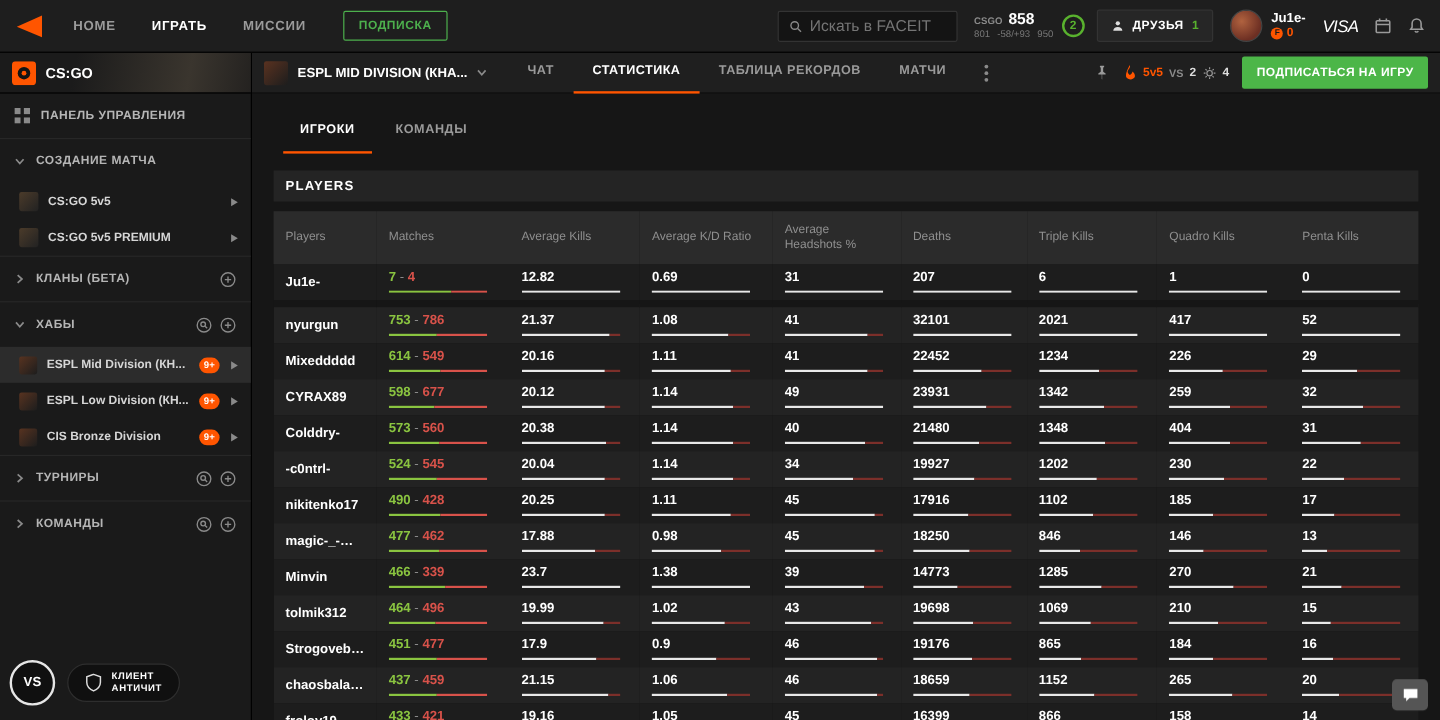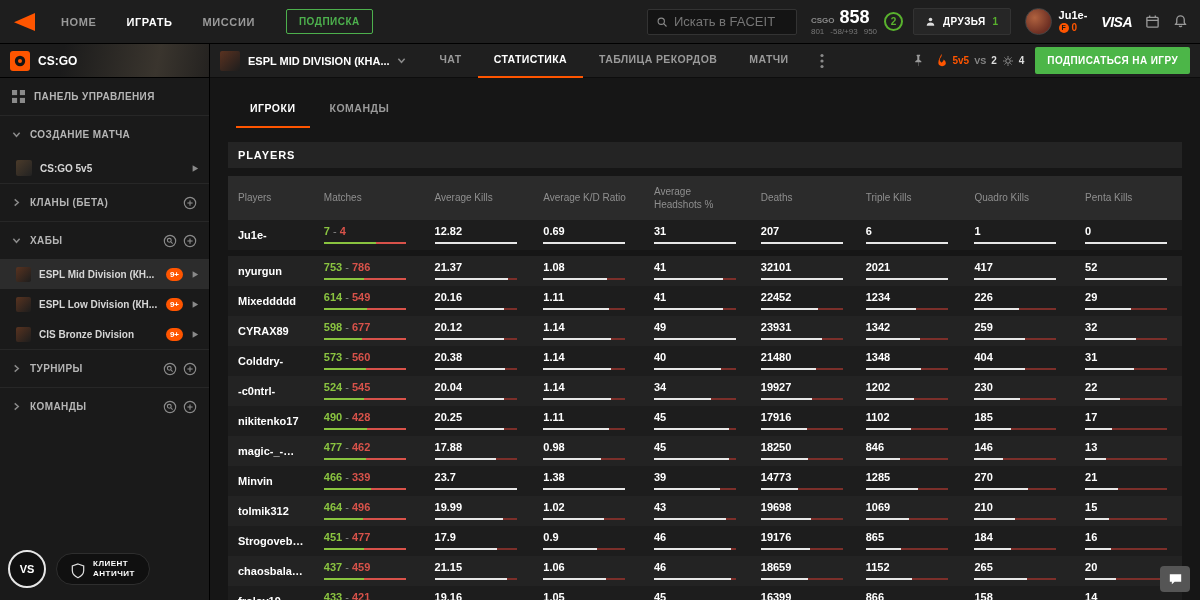--- a/index.html
+++ b/index.html
@@ -21,39 +21,39 @@
     color:var(--txt-dim);line-height:44px;text-decoration:none;cursor:pointer;}
   .nav-item.active{color:#fff;}
   .subscribe-btn{margin-left:16px;border:1px solid #4db04d;color:#4db04d;background:transparent;
     font-size:10px;font-weight:bold;letter-spacing:.5px;padding:6px 12px;border-radius:2px;}
   .search{margin-left:auto;width:150px;height:26px;background:#141414;border:1px solid #333;
     border-radius:2px;display:flex;align-items:center;padding:0 8px;gap:6px;}
   .search input{flex:1;min-width:0;background:transparent;border:none;outline:none;color:#ccc;font-size:13px;}
   .elo-block{margin-left:14px;line-height:1.15;}
   .elo-main{display:flex;align-items:baseline;gap:5px;}
   .elo-game{font-size:8px;color:#8a8a8a;font-weight:bold;}
-  .elo-value{font-size:18px;color:#fff;font-weight:bold;}
+  .elo-value{font-size:13px;color:#fff;font-weight:bold;}
   .elo-sub{font-size:8px;color:#777;display:flex;gap:6px;}
   .level-badge{width:19px;height:19px;border-radius:50%;border:2px solid #59b22e;color:#59b22e;
     font-size:10px;font-weight:bold;display:flex;align-items:center;justify-content:center;margin-left:7px;}
   .create-group{margin-left:16px;background:#3d3d3d;color:#fff;font-size:10px;font-weight:bold;
     letter-spacing:.4px;padding:7px 12px;border-radius:2px;display:flex;align-items:center;gap:7px;border:none;}
   .friends{margin-left:10px;background:#262626;color:#fff;font-size:10px;font-weight:bold;
     letter-spacing:.4px;padding:7px 11px;border-radius:2px;display:flex;align-items:center;gap:7px;border:1px solid #333;}
   .friends-count{color:#59b22e;}
   .user{margin-left:14px;display:flex;gap:7px;align-items:center;cursor:pointer;}
   .avatar{width:27px;height:27px;border-radius:50%;
     background:radial-gradient(circle at 35% 35%,#b0623f,#6d2f23 70%);border:1px solid #444;}
   .user-meta{line-height:1.2;}
   .user-name{font-size:11px;color:#fff;font-weight:bold;display:block;}
   .user-points{display:flex;align-items:center;gap:3px;}
   .coin{width:10px;height:10px;border-radius:50%;background:var(--accent);display:inline-flex;
     align-items:center;justify-content:center;font-size:7px;font-weight:bold;color:#1a1a1a;font-style:normal;}
   .user-points b{color:var(--accent);font-size:10px;}
-  .visa{margin-left:14px;font-size:14px;font-weight:bold;font-style:italic;color:#fff;letter-spacing:-.5px;}
+  .visa{margin-left:14px;font-size:14px;font-weight:normal;font-style:italic;color:#fff;letter-spacing:-.5px;}
   .icon-btn{margin-left:13px;cursor:pointer;}
 
   
   .sidebar{position:fixed;top:44px;left:0;width:210px;bottom:0;background:#1a1a1a;
     border-right:1px solid #000;display:flex;flex-direction:column;z-index:10;}
   .game-header{height:34px;flex:0 0 34px;display:flex;align-items:center;gap:8px;padding:0 10px;
     border-bottom:1px solid #000;background:linear-gradient(100deg,#1b1b1b 30%,#3a352e 75%,#242220);}
   .game-label{font-size:12px;font-weight:bold;color:#fff;}
   .side-row{height:37px;flex:0 0 37px;display:flex;align-items:center;gap:9px;padding:0 12px;
     color:#b5b5b5;font-size:10px;font-weight:bold;letter-spacing:.4px;cursor:pointer;}
@@ -66,21 +66,21 @@
   .game-ic{width:16px;height:16px;border-radius:2px;flex:0 0 16px;
     background:linear-gradient(135deg,#4b3b2a,#222);}
   .hub-ic{width:15px;height:15px;border-radius:2px;flex:0 0 15px;
     background:linear-gradient(135deg,#583320,#1d1d1d);}
   .hub-item.active{background:#2c2c2c;}
   .nbadge{background:var(--accent);color:#fff;font-size:8px;font-weight:bold;border-radius:7px;padding:2px 4px;}
   .play path{fill:#8a8a8a;}
   .side-bottom{margin-top:auto;display:flex;align-items:center;gap:10px;padding:10px 8px 12px;}
   .vs-circle{width:38px;height:38px;border-radius:50%;background:#101010;border:2px solid #e6e6e6;
     color:#fff;font-size:11px;font-weight:bold;display:flex;align-items:center;justify-content:center;cursor:pointer;}
-  .anticheat{display:flex;gap:8px;align-items:flex-end;background:#101010;border:1px solid #2e2e2e;
+  .anticheat{display:flex;gap:8px;align-items:center;background:#101010;border:1px solid #2e2e2e;
     border-radius:16px;padding:5px 14px;}
   .ac-lines{display:flex;flex-direction:column;font-size:8px;font-weight:bold;color:#fff;
     letter-spacing:.5px;text-align:left;line-height:1.3;}
 
   
   .content{position:fixed;left:210px;top:44px;right:0;bottom:0;background:#161616;overflow:hidden;}
   .hub-header{height:34px;background:#1f1f1f;display:flex;align-items:center;padding:0 10px;gap:8px;
     border-bottom:1px solid #0d0d0d;}
   .hub-logo{width:20px;height:20px;border-radius:2px;background:linear-gradient(135deg,#5a3220,#1d1d1d);flex:0 0 20px;}
   .hub-title-wrap{display:flex;align-items:center;gap:7px;cursor:pointer;}
@@ -224,20 +224,27 @@
     <span class="side-label">СОЗДАНИЕ МАТЧА</span>
   </div>
   <div>
       <div class="side-sub">
         <span class="game-ic"></span>
         <span class="side-sub-label">CS:GO 5v5</span>
         <svg class="play" width="8" height="9" viewBox="0 0 10 10">
           <path d="M2 .8l7 4.2-7 4.2z"></path>
         </svg>
       </div>
+      <div class="side-sub">
+        <span class="game-ic"></span>
+        <span class="side-sub-label">CS:GO 5v5 PREMIUM</span>
+        <svg class="play" width="8" height="9" viewBox="0 0 10 10">
+          <path d="M2 .8l7 4.2-7 4.2z"></path>
+        </svg>
+      </div>
     </div>
   <div class="divider"></div>
 
   <div class="side-row">
     <svg width="9" height="9" viewBox="0 0 10 10" fill="none" stroke="#8a8a8a" stroke-width="1.6">
         <path d="M3 1.5l4 3.5-4 3.5"></path>
       </svg>
     <span class="side-label">КЛАНЫ (БЕТА)</span>
     <span class="row-icons">
       <svg width="14" height="14" viewBox="0 0 16 16" fill="none" stroke="#8a8a8a" stroke-width="1.3">

